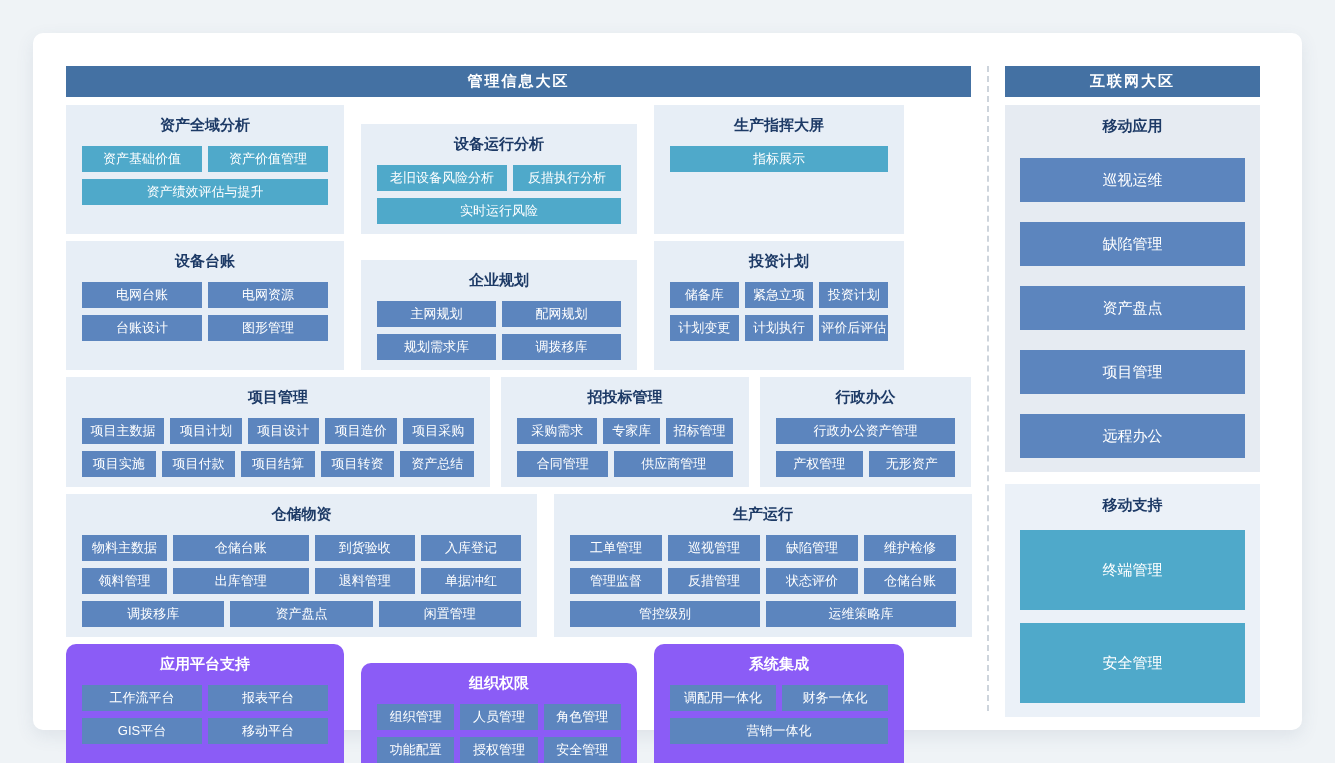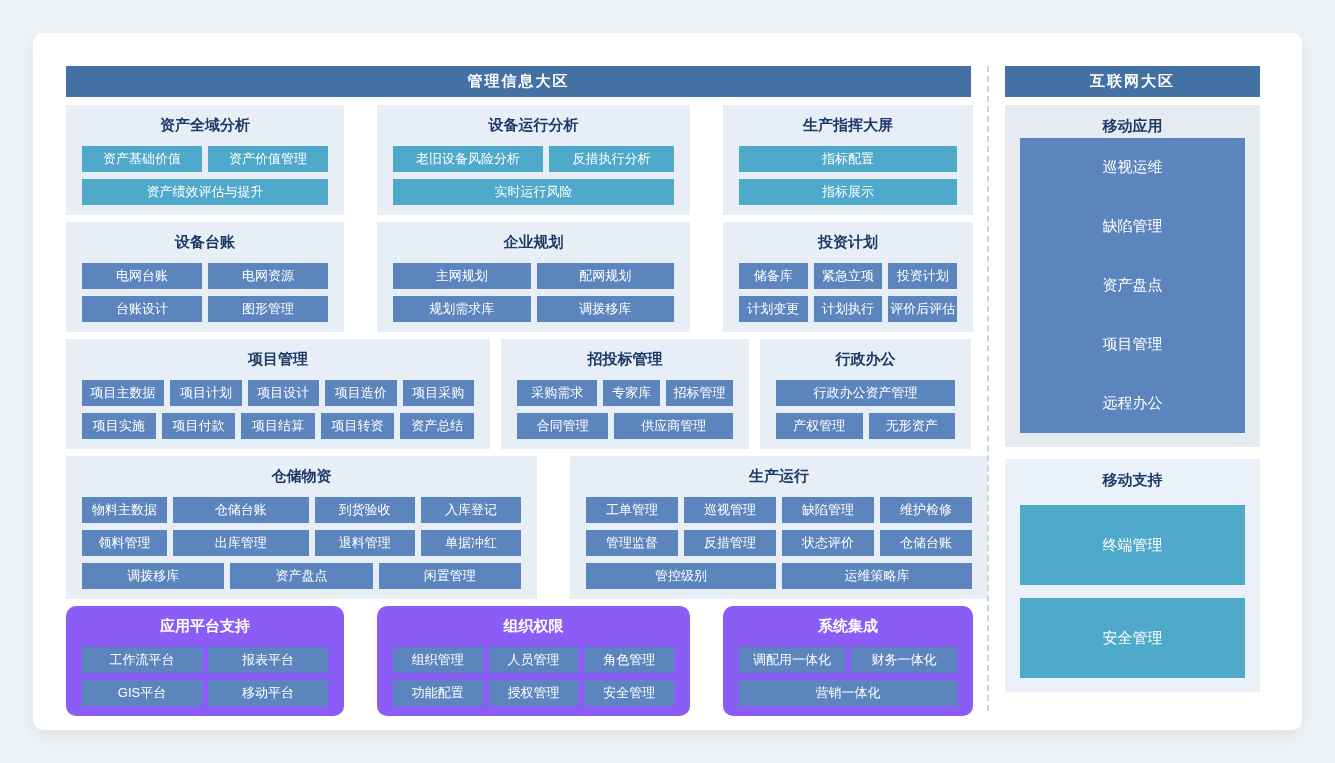--- a/index.html
+++ b/index.html
@@ -23,21 +23,21 @@
   .sep { width: 34px; flex: none; display: flex; justify-content: center; }
   .sep-line { width: 0; border-left: 2px dashed #cdd4dc; height: 645px; }
   .zone-right { width: 255px; flex: none; }
 
   .zone-header {
     height: 31px; background: #4471a3; color: #ffffff;
     font-weight: bold; font-size: 15px; letter-spacing: 2px;
     display: flex; align-items: center; justify-content: center;
   }
 
-  .row { display: flex; gap: 33px; margin-top: 7px; }
+  .row { display: flex; gap: 17px; margin-top: 7px; }
   .row.first { margin-top: 8px; }
   .row.r3 { gap: 11px; }
   .row.r4 { }
 
   .sec { background: #e7eef6; padding: 5px 16px 10px; flex: none; }
   .sec.dark { background: #8b5cf6; border-radius: 10px; }
   .sec-title {
     text-align: center; font-weight: bold; font-size: 15px;
     color: #1d3a66; padding: 6px 0 4px;
   }
@@ -45,29 +45,29 @@
 
   .brow { display: flex; gap: 6px; margin-top: 7px; }
   .btn {
     flex: 1; height: 26px; color: #ffffff; font-size: 13px;
     display: flex; align-items: center; justify-content: center;
     white-space: nowrap; overflow: hidden; cursor: pointer;
   }
   .teal { background: #4fa9ca; }
   .blue { background: #5c85be; }
 
-  .w1 { width: 278px; } .w2 { width: 313px; } .w3 { width: 250px; }
+  .w1 { width: 278px; } .w2 { width: 276px; margin-top: 19px; } .w3 { width: 250px; }
   .p1 { width: 424px; } .p2 { width: 248px; } .p3 { width: 211px; }
   .q1 { width: 471px; } .q2 { width: 418px; }
 
   .rsec { background: #e6ebf2; margin-top: 8px; padding: 5px 15px 14px; }
   .rsec.support { background: #ebf1f8; margin-top: 12px; }
   .rsec .sec-title { padding: 7px 0 2px; }
   .rbtn {
-    height: 59px; margin-top: 0; color: #ffffff; font-size: 15px;
+    height: 44px; margin-top: 20px; color: #ffffff; font-size: 15px;
     display: flex; align-items: center; justify-content: center; cursor: pointer;
   }
   .rbtn.tall { height: 80px; margin-top: 13px; }
 </style>
 </head>
 <body>
 
 <div class="card">
   <div class="content">
 
@@ -90,23 +90,20 @@
           <div class="brow">
             <div class="btn teal" style="flex:1.2">老旧设备风险分析</div>
             <div class="btn teal">反措执行分析</div>
           </div>
           <div class="brow">
             <div class="btn teal">实时运行风险</div>
           </div>
         </div>
         <div class="sec w3">
           <div class="sec-title">生产指挥大屏</div>
-          <div class="brow">
-            <div class="btn teal">指标配置</div>
-          </div>
           <div class="brow">
             <div class="btn teal">指标展示</div>
           </div>
         </div>
       </div>
 
       <div class="row">
         <div class="sec w1">
           <div class="sec-title">设备台账</div>
           <div class="brow">

